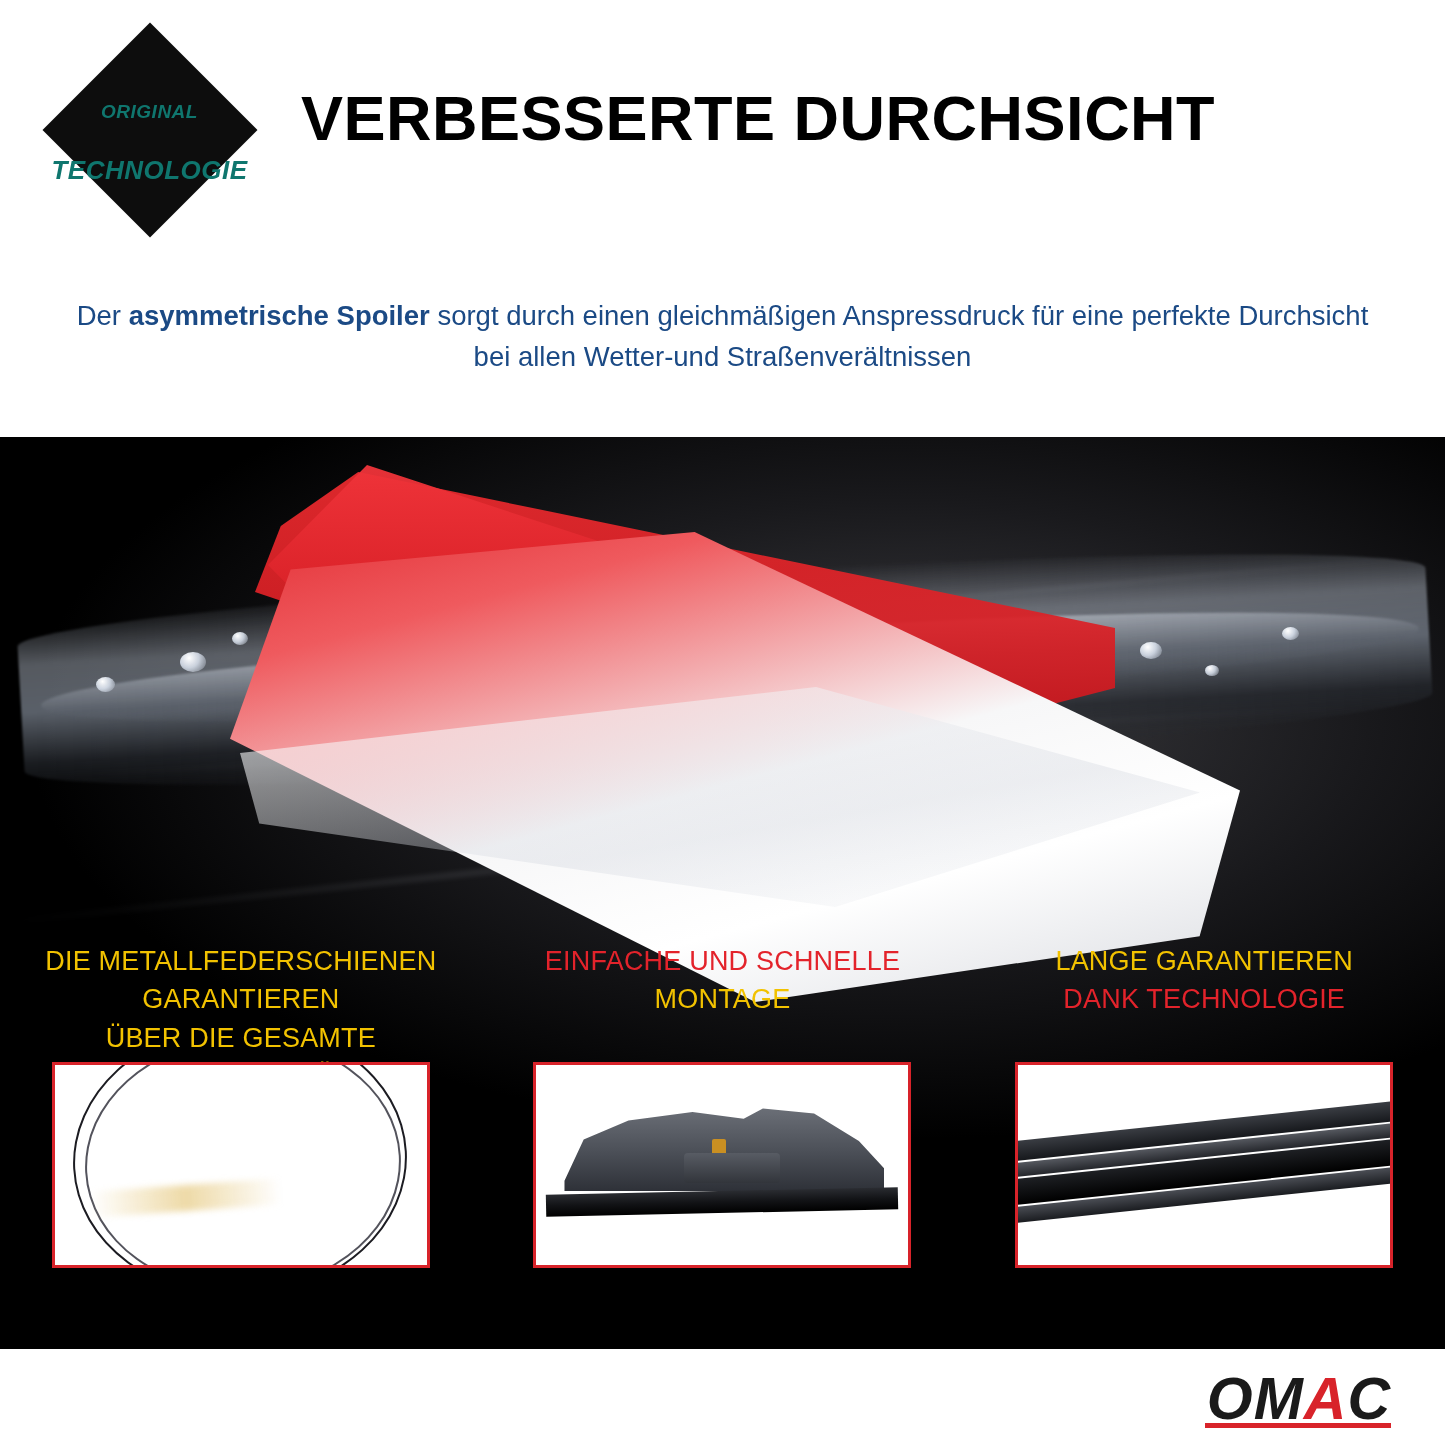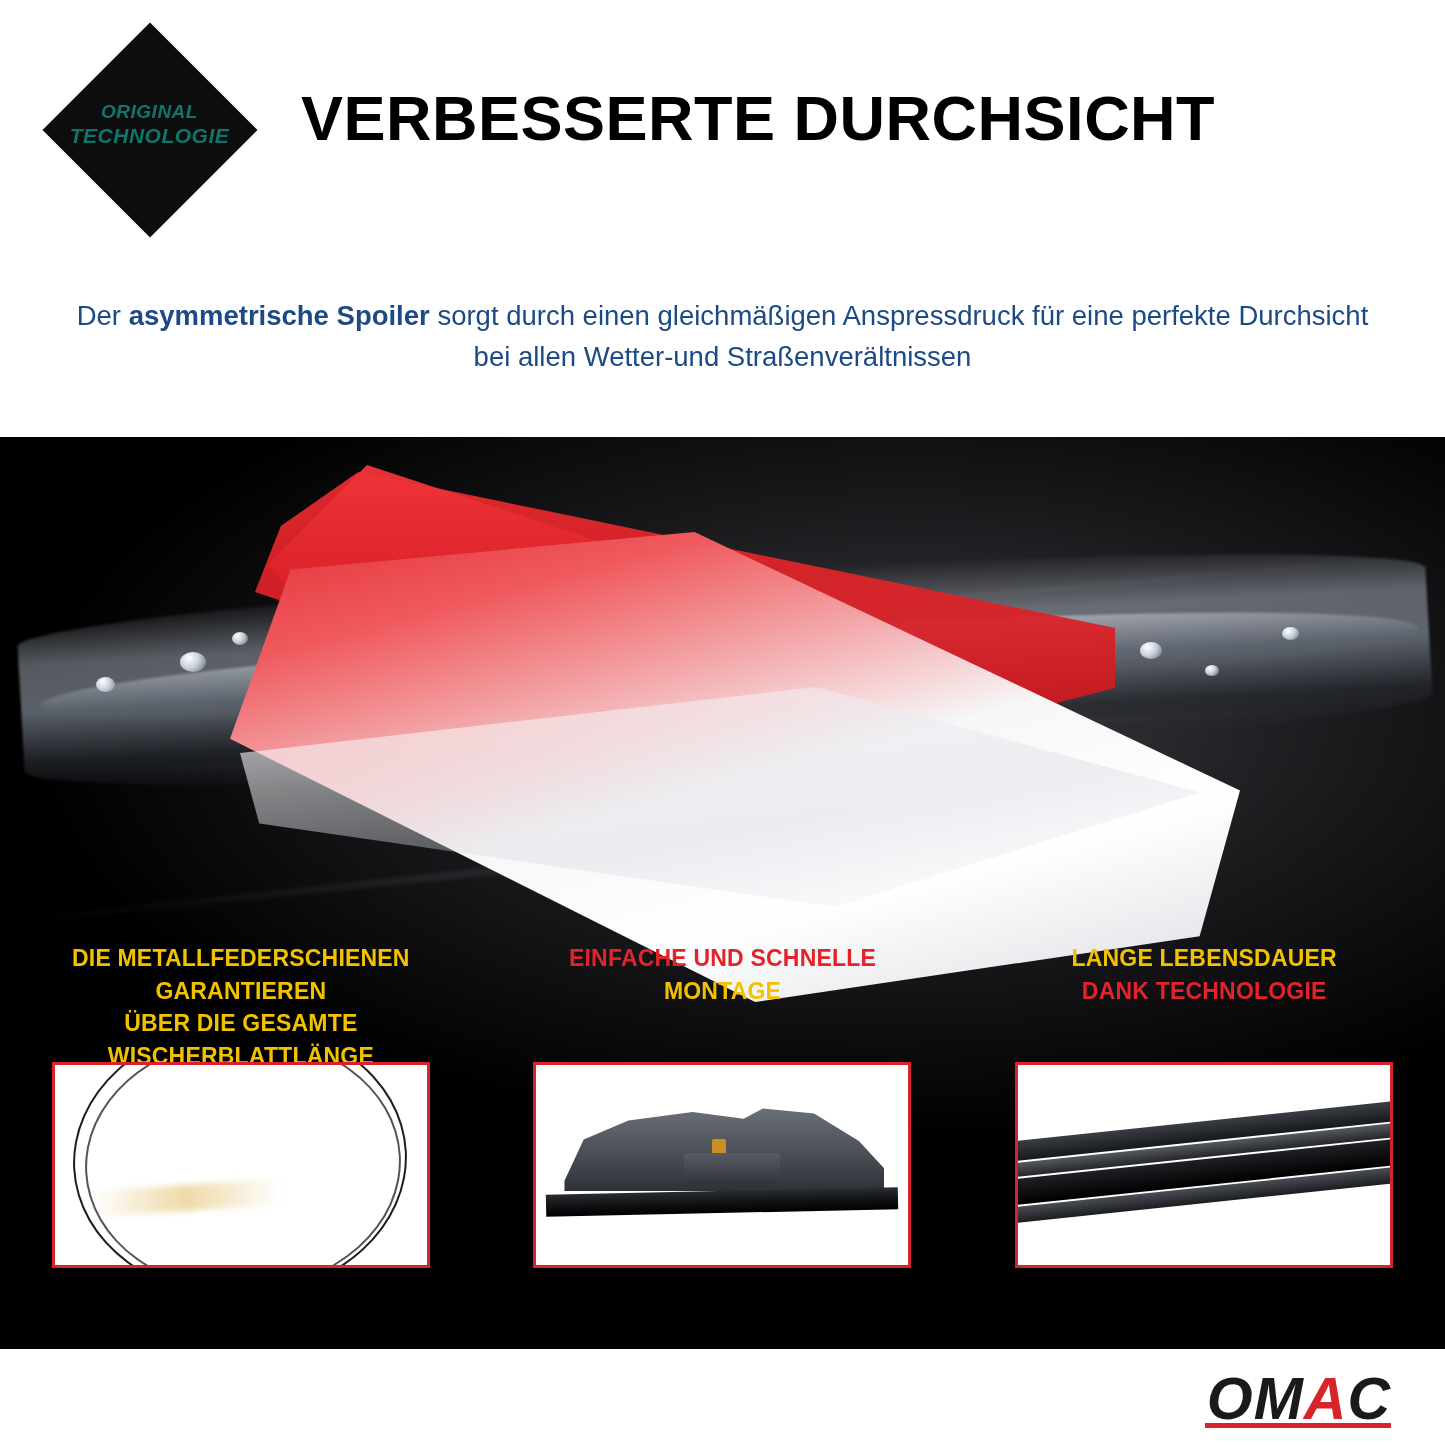--- a/index.html
+++ b/index.html
@@ -46,21 +46,21 @@
     width: 100%;
     margin-top: -30px;
     text-align: center;
     color: #0f766e;
     font-style: italic;
     font-weight: bold;
     line-height: 1.22;
     letter-spacing: 0.5px;
   }
   .badge-line1 { font-size: 19px; }
-  .badge-line2 { font-size: 21px; }
+  .badge-line2 { font-size: 26px; margin-top: 32px; }
 
   .main-title {
     position: absolute;
     left: 301px;
     top: 82px;
     font-size: 63px;
     font-weight: bold;
     color: #000000;
     letter-spacing: 0.5px;
     white-space: nowrap;
@@ -188,22 +188,22 @@
     left: 0;
     top: 505px;
     width: 100%;
     display: flex;
   }
   .cap-col {
     flex: 1 1 0;
     text-align: center;
     padding: 0 16px;
     box-sizing: border-box;
-    font-weight: bold;
-    font-size: 23px;
+    font-weight: normal;
+    font-size: 27px;
     line-height: 1.42;
     letter-spacing: 0.2px;
   }
   .cap-y { color: #f2c200; }
   .cap-r { color: #e3232b; }
 
   
   .thumbs {
     position: absolute;
     left: 0;
@@ -356,21 +356,21 @@
   <div class="captions">
     <div class="cap-col">
       <div class="cap-y">DIE METALLFEDERSCHIENEN GARANTIEREN</div>
       <div class="cap-y">ÜBER DIE GESAMTE WISCHERBLATTLÄNGE</div>
     </div>
     <div class="cap-col">
       <div class="cap-r">EINFACHE UND SCHNELLE</div>
       <div class="cap-y">MONTAGE</div>
     </div>
     <div class="cap-col">
-      <div class="cap-y">LANGE LEBENSDAUER</div>
+      <div class="cap-y">LANGE GARANTIEREN</div>
       <div class="cap-r">DANK TECHNOLOGIE</div>
     </div>
   </div>
 
   <div class="thumbs">
 
     <div class="thumb">
       <div class="rail rail1"></div>
       <div class="rail rail2"></div>
       <div class="rail-sheen"></div>

